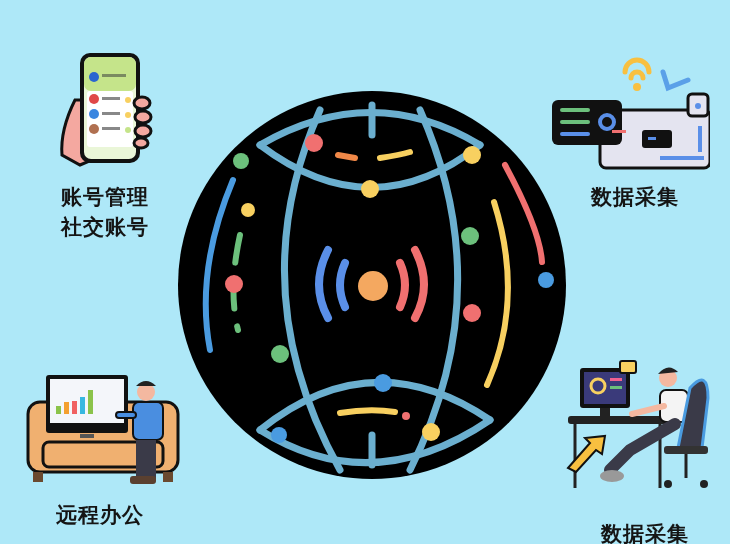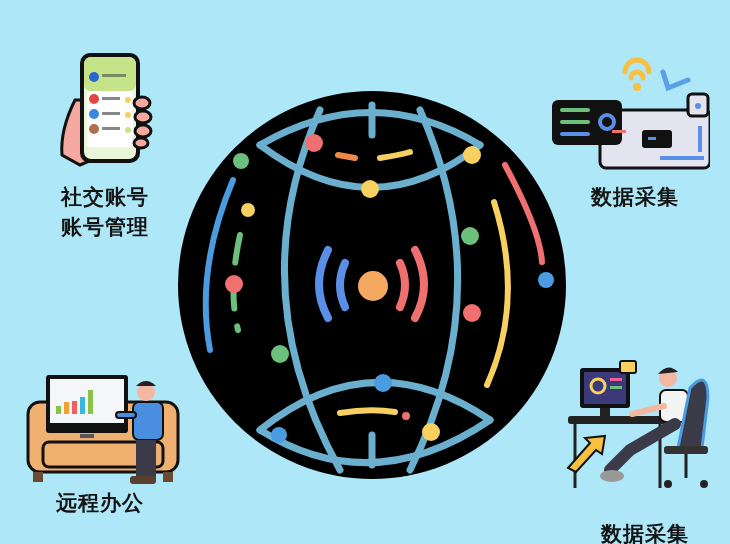--- a/index.html
+++ b/index.html
@@ -71,22 +71,22 @@
   <rect x="52" y="82" width="18" height="3" fill="#888"></rect>
   <circle cx="78" cy="55" r="3" fill="#F8D060"></circle>
   <circle cx="78" cy="70" r="3" fill="#F8D060"></circle>
   <circle cx="78" cy="85" r="3" fill="#C5E48A"></circle>
   <ellipse cx="92" cy="58" rx="8" ry="6" fill="#F4A8A0" stroke="#111" stroke-width="3"></ellipse>
   <ellipse cx="93" cy="72" rx="8" ry="6" fill="#F4A8A0" stroke="#111" stroke-width="3"></ellipse>
   <ellipse cx="93" cy="86" rx="8" ry="6" fill="#F4A8A0" stroke="#111" stroke-width="3"></ellipse>
   <ellipse cx="91" cy="98" rx="7" ry="5" fill="#F4A8A0" stroke="#111" stroke-width="3"></ellipse>
 </svg>
 <div class="label" style="left:50px;top:182px;width:110px;">
+  <div>账号管理</div>
   <div>社交账号</div>
-  <div>账号管理</div>
 </div>
 
 <svg width="160" height="120" viewBox="0 0 160 120" style="left:550px;top:50px;">
   <path d="M75 22 A12 12 0 0 1 99 22" fill="none" stroke="#F8C040" stroke-width="5" stroke-linecap="round"></path>
   <path d="M81 28 A6 6 0 0 1 93 28" fill="none" stroke="#F8C040" stroke-width="5" stroke-linecap="round"></path>
   <circle cx="87" cy="37" r="4" fill="#F8C040"></circle>
   <path d="M113 22 L118 38 L138 30" fill="none" stroke="#5AA0E8" stroke-width="5" stroke-linecap="round"></path>
   <rect x="50" y="60" width="110" height="58" rx="6" fill="#E4E4F0" stroke="#111" stroke-width="3"></rect>
   <rect x="2" y="50" width="70" height="45" rx="6" fill="#111"></rect>
   <rect x="10" y="58" width="30" height="4" rx="2" fill="#6CC07C"></rect>
@@ -118,21 +118,21 @@
   <rect x="62" y="25" width="5" height="17" fill="#38B8E0"></rect>
   <rect x="70" y="18" width="5" height="24" fill="#8BC34A"></rect>
   <rect x="62" y="62" width="14" height="4" fill="#555"></rect>
   <circle cx="128" cy="20" r="9" fill="#F4B8A0"></circle>
   <path d="M118 14 Q128 4 138 14" fill="#222"></path>
   <rect x="115" y="30" width="30" height="38" rx="6" fill="#4A8EE0" stroke="#111" stroke-width="2"></rect>
   <rect x="98" y="40" width="20" height="6" rx="3" fill="#4A8EE0" stroke="#111" stroke-width="2"></rect>
   <rect x="118" y="68" width="20" height="40" fill="#3A3A48"></rect>
   <rect x="112" y="104" width="26" height="8" rx="3" fill="#5A4030"></rect>
 </svg>
-<div class="label" style="left:40px;top:488px;width:120px;">
+<div class="label" style="left:40px;top:500px;width:120px;">
   <div>远程办公</div>
 </div>
 
 <svg width="160" height="135" viewBox="0 0 160 135" style="left:560px;top:358px;">
   <rect x="20" y="10" width="50" height="40" rx="3" fill="#111"></rect>
   <rect x="24" y="14" width="42" height="32" fill="#3A3A7A"></rect>
   <circle cx="38" cy="28" r="7" fill="none" stroke="#F8D060" stroke-width="3"></circle>
   <rect x="50" y="20" width="12" height="3" fill="#F06090"></rect>
   <rect x="50" y="28" width="12" height="3" fill="#6CC07C"></rect>
   <rect x="60" y="3" width="16" height="12" rx="2" fill="#F8D060" stroke="#111" stroke-width="2"></rect>

